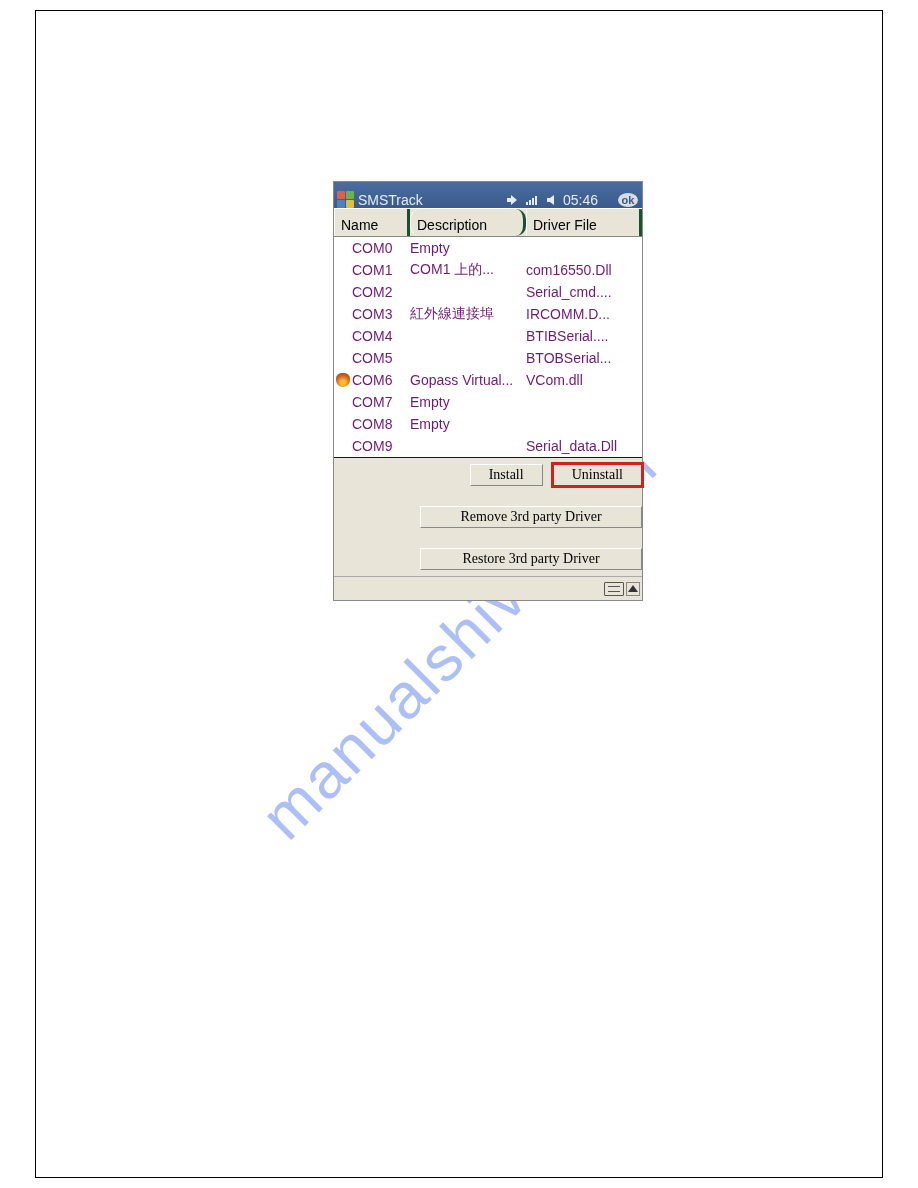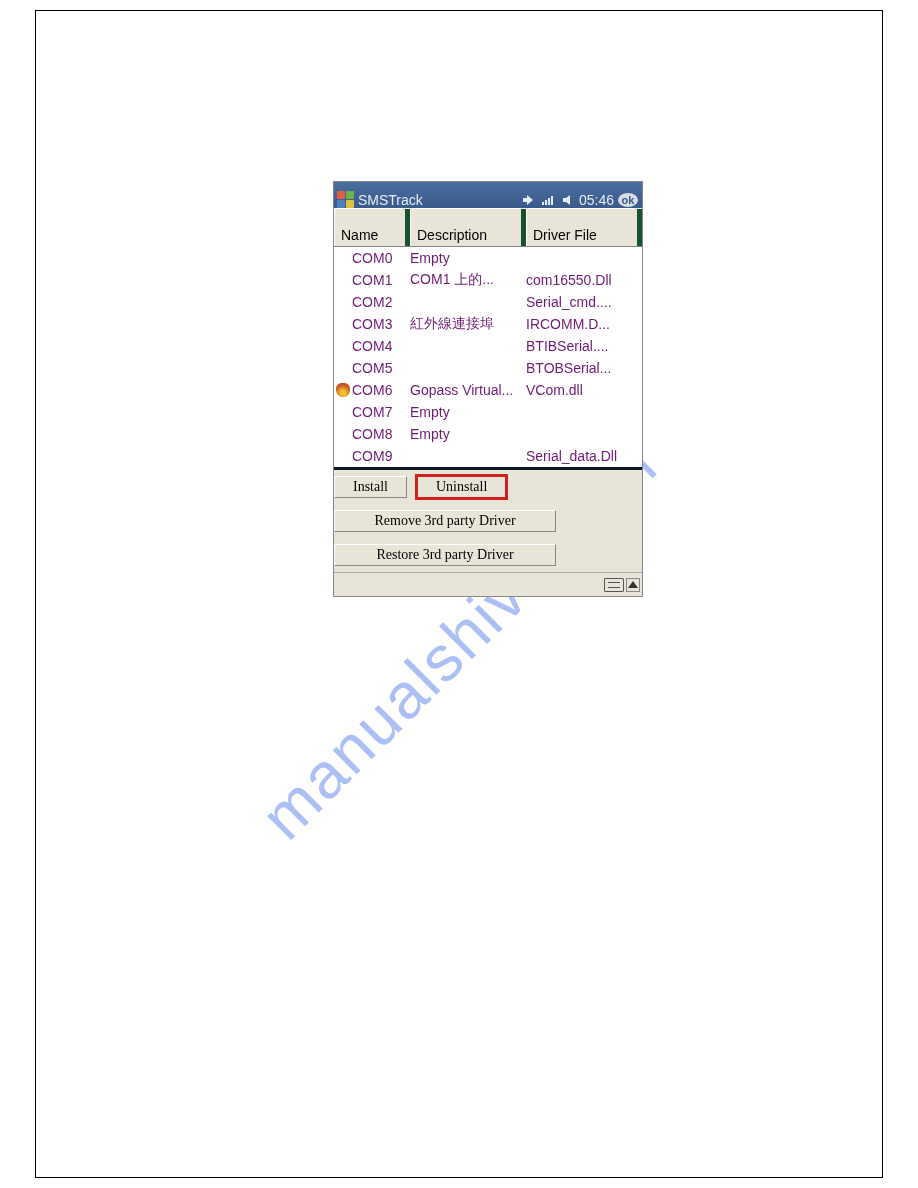--- a/index.html
+++ b/index.html
@@ -45,44 +45,44 @@
     position: absolute; width: 8px; height: 8px; border-radius: 1px;
   }
   .titlebar .winlogo .r { background:#e06040; top:1px; left:1px; }
   .titlebar .winlogo .g { background:#6fb04f; top:1px; left:10px; }
   .titlebar .winlogo .b { background:#4f80c0; top:10px; left:1px; }
   .titlebar .winlogo .y { background:#e0c040; top:10px; left:10px; }
   .title-text { flex: 0 0 auto; }
   .title-spacer { flex: 1; }
   .status-icons { display:flex; align-items:center; gap:6px; margin-right:4px; }
   .status-icons svg { display:block; }
-  .clock { font-size:14px; margin-right:4px; }
+  .clock { font-size:14px; margin-right:20px; }
   .okbtn {
     width:20px; height:14px; border-radius:50%;
     background:#d8dde4; color:#3a5a8a;
     font-size:11px; font-weight:bold;
     display:flex; align-items:center; justify-content:center;
     cursor:pointer;
   }
   
   .thead {
     display:flex;
     background:#e8e4d8;
     border-top:1px solid #fff;
     border-bottom:1px solid #888;
     font-size:14px;
     color:#000;
   }
   .thead .col {
-    padding:18px 6px 3px 6px;
-    border-right:5px solid #14532d;
+    padding:8px 6px 3px 6px;
+    border-right:3px solid #14532d;
     border-left:1px solid #fff;
   }
   .col-name { width:76px; }
-  .col-desc { width:116px; }
+  .col-desc { width:116px;border-radius:10px; }
   .col-drv  { flex:1; border-right:none; }
   
   .rows { background:#fff; }
   .row {
     display:flex;
     font-size:14px;
     color:#701a75;
     height:22px;
     align-items:center;
   }
@@ -95,23 +95,23 @@
     width:14px; height:14px;
     background: radial-gradient(circle at 50% 70%, #f0c030 20%, #d06020 60%, #a03010 100%);
     border-radius: 40% 40% 50% 50%;
   }
   
   .btnarea {
     background:#e8e4d8;
     padding:6px 0 6px 0;
     display:flex;
     flex-direction:column;
-    align-items:flex-start;
-    gap:12px;
-    border-top:3px solid #0f172a;
+    align-items:flex-end;
+    gap:20px;
+    border-top:1px solid #0f172a;
   }
   .btnrow { display:flex; gap:10px; }
   .wbtn {
     font-size:14px;
     font-family:"Times New Roman", serif;
     background:#e8e4d8;
     border:1px solid #888;
     border-top-color:#fff; border-left-color:#fff;
     padding:2px 18px;
     cursor:pointer;

